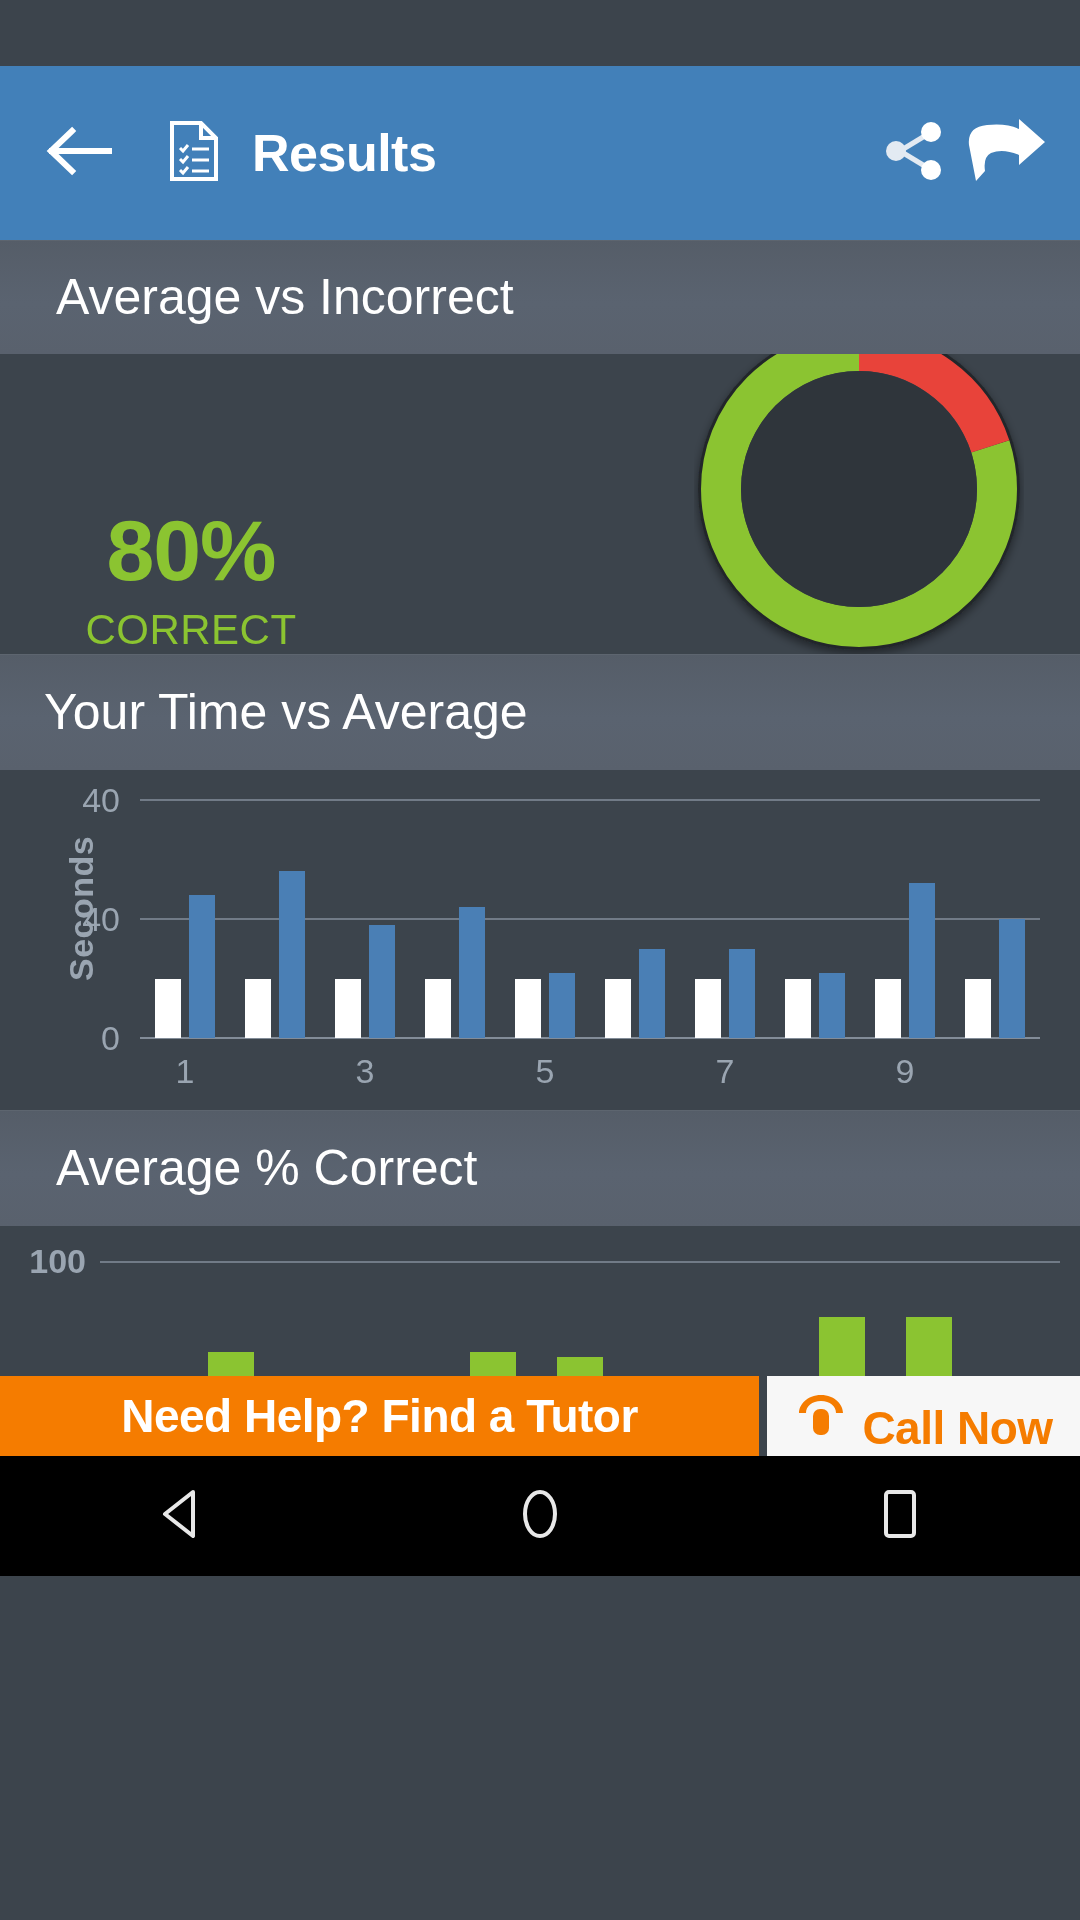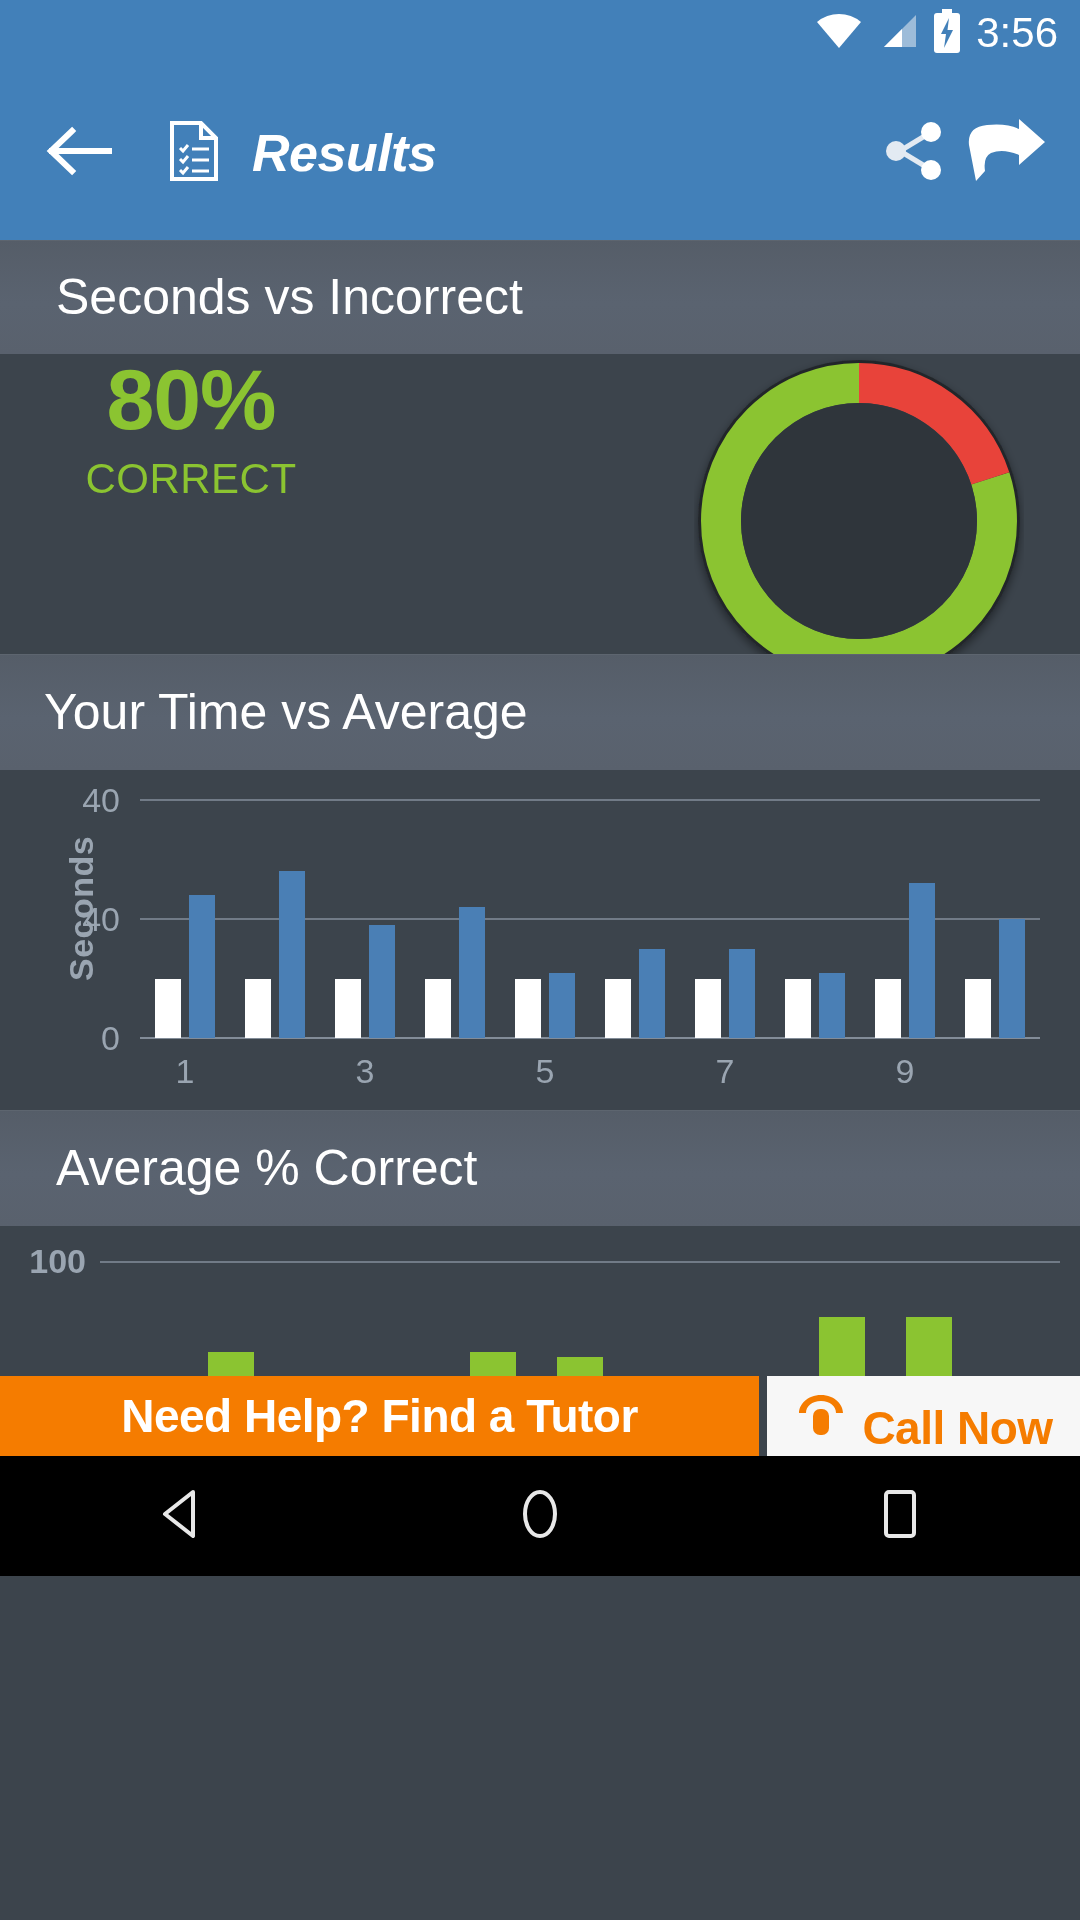--- a/index.html
+++ b/index.html
@@ -69,21 +69,20 @@
     flex: none;
     margin-left: 44px;
   }
   .appbar-title {
     color: #ffffff;
     font-size: 52px;
     font-weight: bold;
     margin-left: 26px;
     letter-spacing: -0.5px;
     white-space: nowrap;
-    font-style: italic;
   }
   .appbar-spacer { flex: 1 1 auto; }
   .appbar-action {
     width: 92px; height: 92px;
     display: flex; align-items: center; justify-content: center;
     flex: none;
   }
 
   
   .section-header {
@@ -118,21 +117,21 @@
   
   .donut-panel {
     display: flex;
     align-items: center;
     justify-content: center;
   }
   .donut-wrap {
     position: relative;
     width: 1080px; height: 100%;
     display: flex;
-    align-items: flex-start;
+    align-items: flex-end;
     justify-content: space-between;
     padding: 0 56px;
     box-sizing: border-box;
   }
   .stat-block {
     display: flex;
     flex-direction: column;
     align-items: center;
     width: 270px;
     flex: none;
@@ -257,43 +256,20 @@
   .nav-btn {
     width: 150px; height: 100px;
     display: flex; align-items: center; justify-content: center;
   }
 </style>
 </head>
 <body>
 
 <div class="screen">
 
-  <div class="status-bar">
-    <div class="status-icons">
-      <span>
-        <svg width="46" height="36" viewBox="0 0 46 36">
-          <path d="M23 35 L1 9 A34 34 0 0 1 45 9 Z" fill="#ffffff"></path>
-        </svg>
-      </span>
-      <span>
-        <svg width="42" height="36" viewBox="0 0 42 36">
-          <path d="M40 2 L40 34 L8 34 Z" fill="#9dbcd9"></path>
-          <path d="M26 16 L26 34 L8 34 Z" fill="#ffffff"></path>
-        </svg>
-      </span>
-      <span>
-        <svg width="30" height="44" viewBox="0 0 30 44">
-          <rect x="10" y="0" width="10" height="4" fill="#ffffff"></rect>
-          <rect x="2" y="4" width="26" height="40" rx="3" fill="#ffffff"></rect>
-          <path d="M17 9 L9 25 L14 25 L12 39 L21 21 L15.5 21 Z" fill="#4280b9"></path>
-        </svg>
-      </span>
-    </div>
-    <div class="status-clock">3:56</div>
-  </div>
 
   <div class="app-bar">
     <div class="appbar-back">
       <span>
         <svg width="66" height="50" viewBox="0 0 66 50">
           <path d="M6 25 L64 25" stroke="#ffffff" stroke-width="6" fill="none" stroke-linecap="square"></path>
           <path d="M26 5 L5 25 L26 45" stroke="#ffffff" stroke-width="6" fill="none" stroke-linecap="square" stroke-linejoin="miter"></path>
         </svg>
       </span>
     </div>
@@ -327,21 +303,21 @@
     <div class="appbar-action">
       <span>
         <svg width="86" height="72" viewBox="0 0 86 72">
           <path d="M13 66 L6 30 Q4 12 24 10 Q44 8 56 14 L56 4 L82 27 L56 50 L56 40 Q40 33 28 38 Q20 42 22 56 Z" fill="#ffffff"></path>
         </svg>
       </span>
     </div>
   </div>
 
   <div class="section-header" style="top:240px; height:114px;">
-    <div class="sh-text">Seconds vs Incorrect</div>
+    <div class="sh-text">Average vs Incorrect</div>
   </div>
 
   <div class="panel donut-panel" style="top:354px; height:300px;">
     <div class="donut-wrap">
 
       <div class="stat-block stat-correct">
         <div class="stat-pct">80%</div>
         <div class="stat-label">CORRECT</div>
       </div>
 

